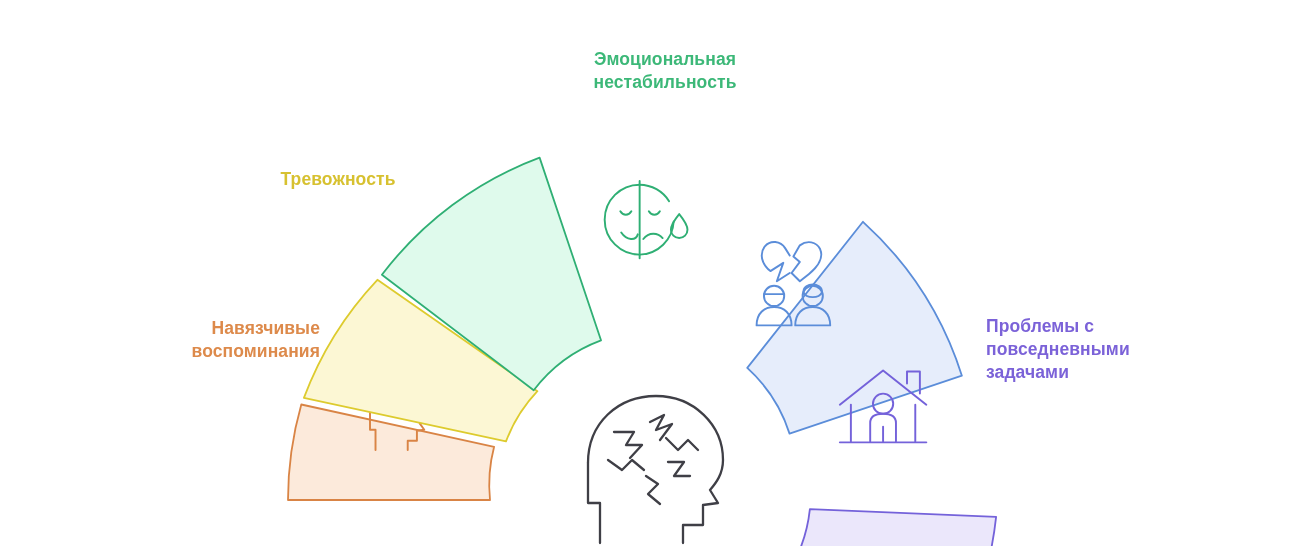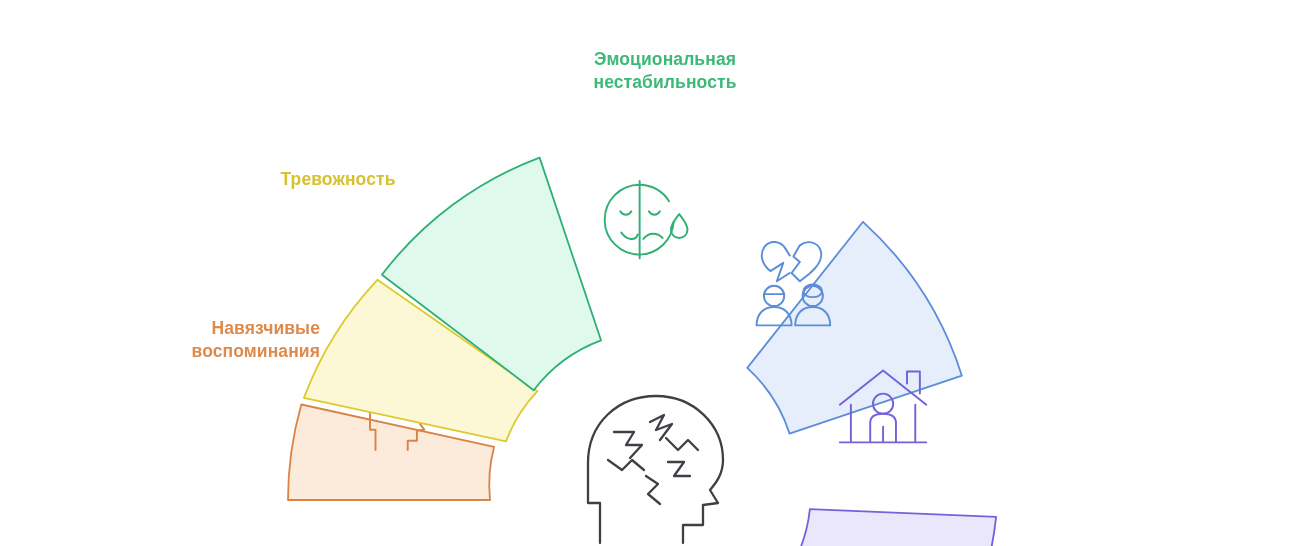--- a/index.html
+++ b/index.html
@@ -131,14 +131,17 @@
       <path d="M 88 74 L 104 74 L 94 88 L 110 88"></path>
       <path d="M 66 88 L 78 96 L 68 106 L 80 116"></path>
     </g>
   </svg>
 
   <div class="label lbl-green">Эмоциональная
 нестабильность</div>
   <div class="label lbl-yellow">Тревожность</div>
   <div class="label lbl-orange">Навязчивые
 воспоминания</div>
+  <div class="label lbl-purple">Проблемы с
+повседневными
+задачами</div>
 
 </div>
 
 </body></html>

